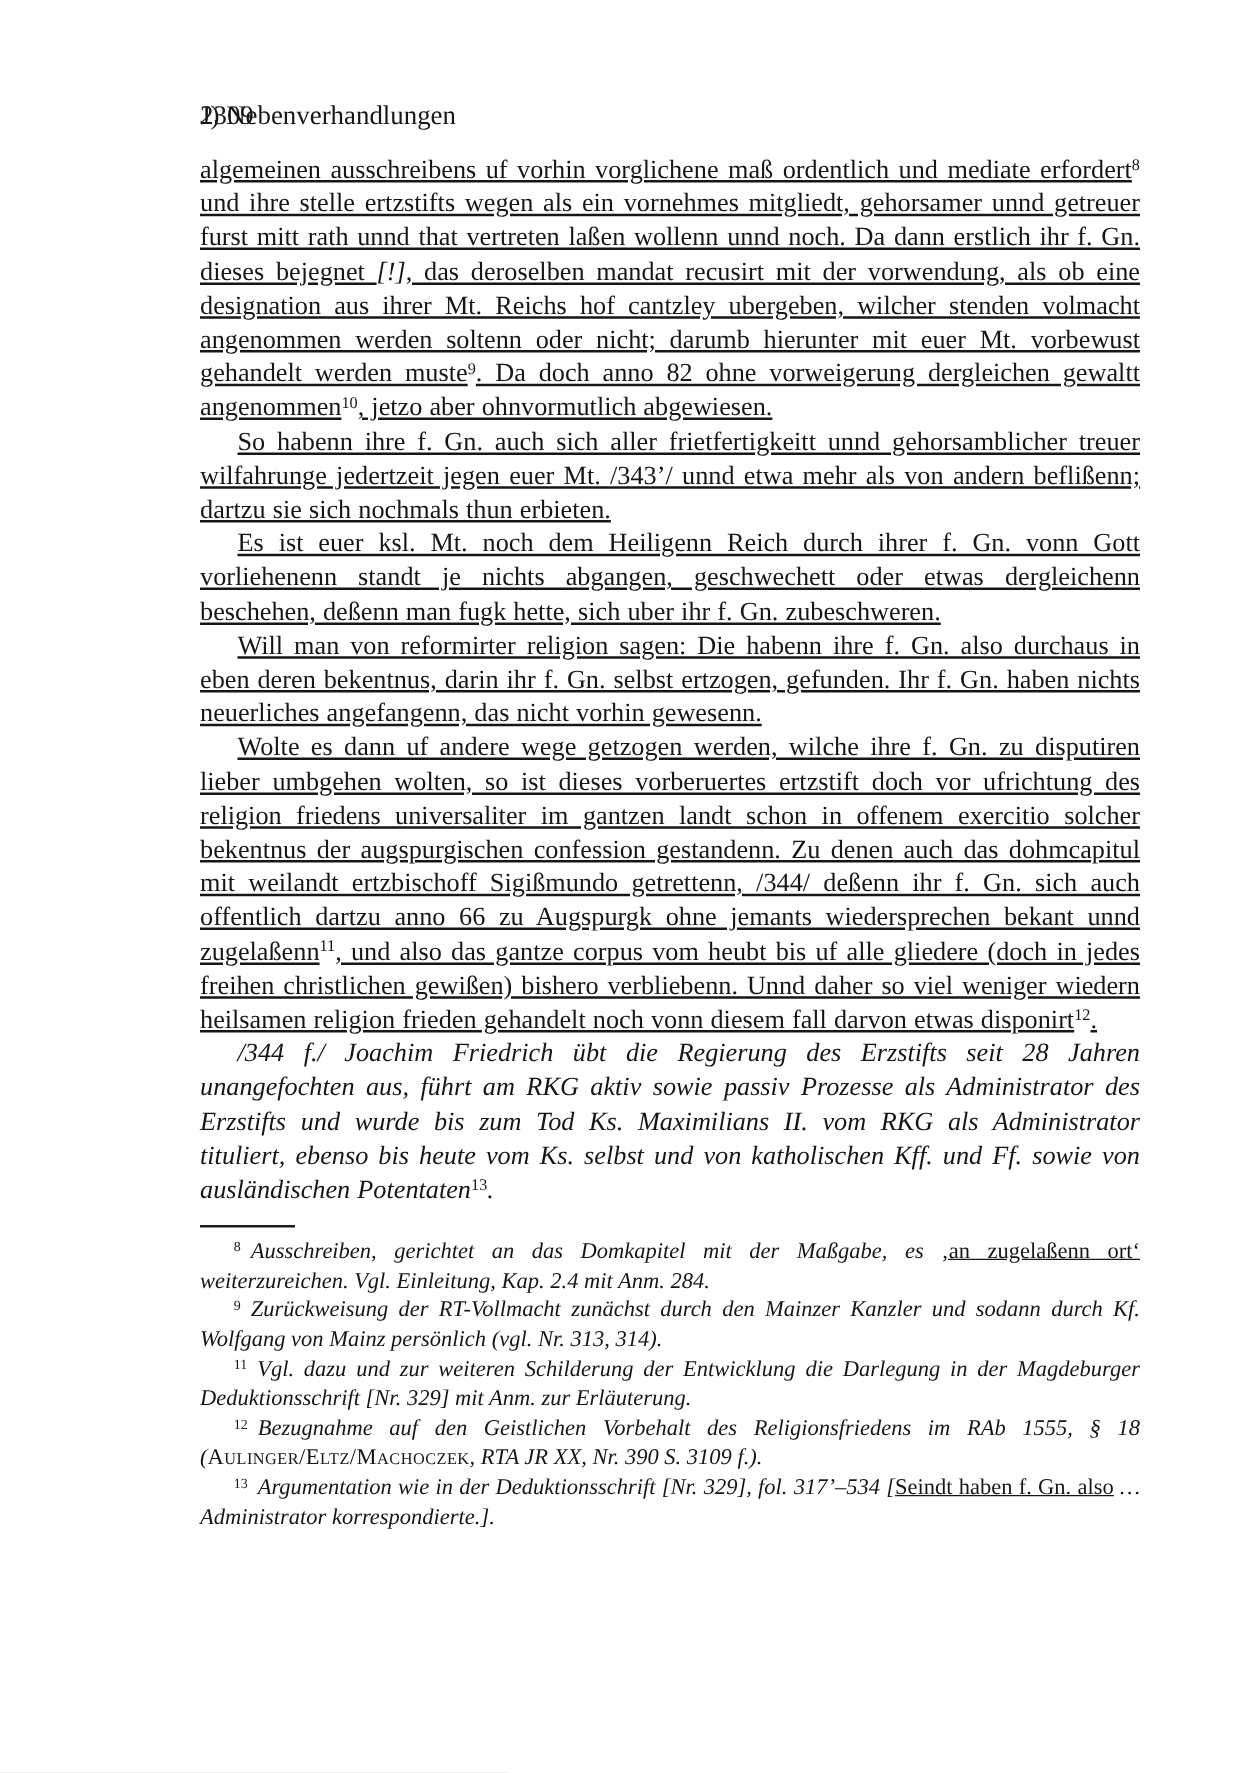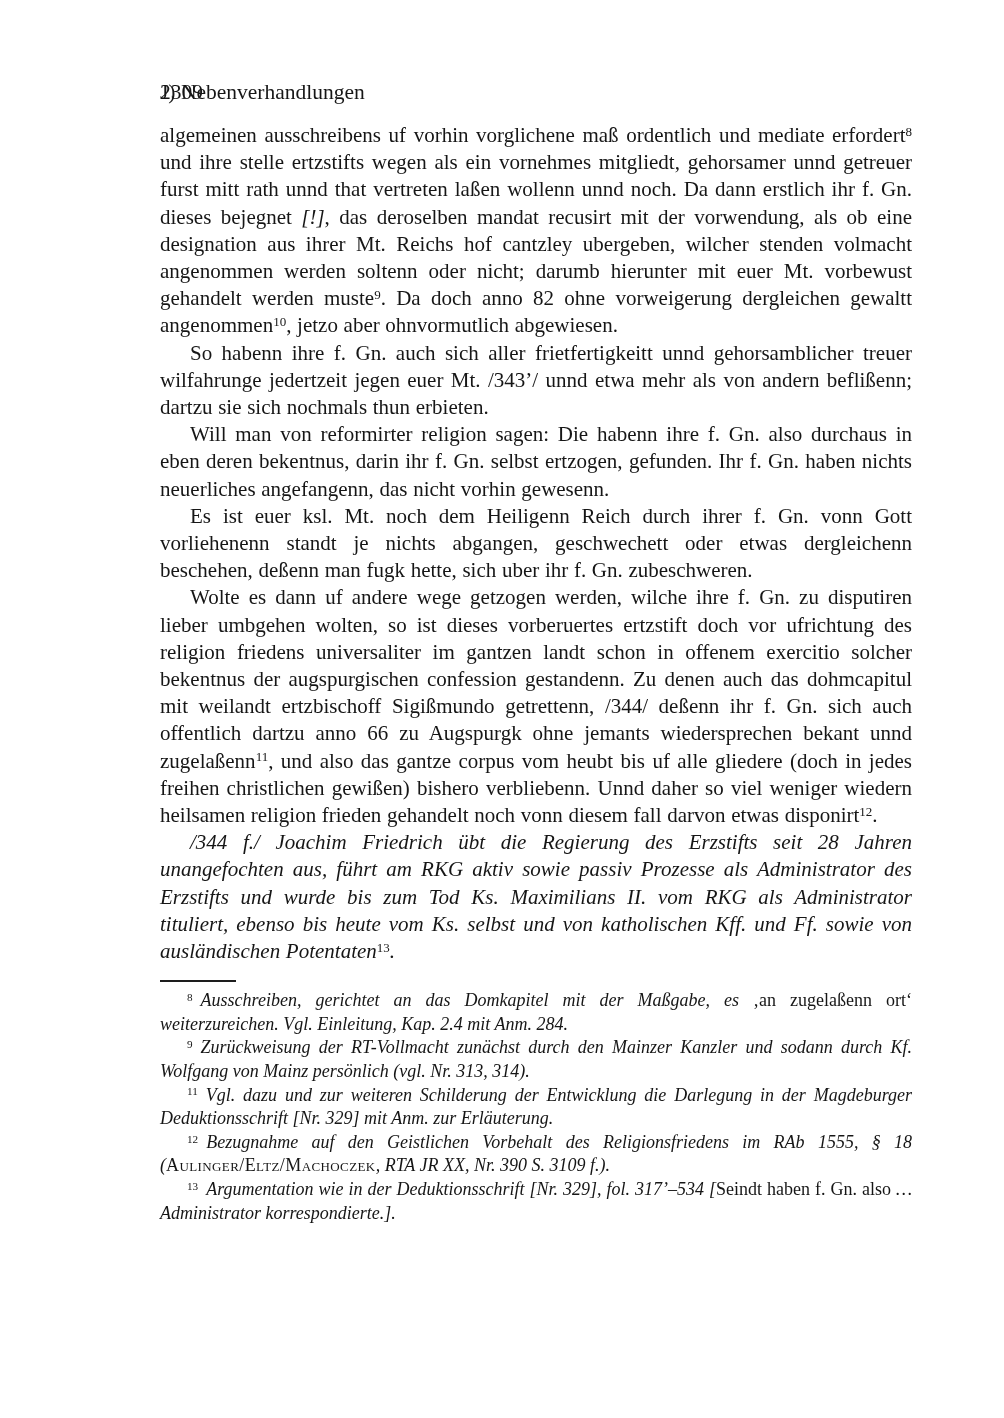--- a/index.html
+++ b/index.html
@@ -43,21 +43,21 @@
   .para {
     margin: 0;
     font-size: 21px;
     line-height: 27.2px;
     text-align: justify;
     hyphens: none;
     word-spacing: 0.02em;
   }
   .para.indent { text-indent: 30px; }
   .para.italic-para { font-style: italic; }
-  .r-plain  { font-style: normal; }
+  .r-plain  { font-style: normal; text-decoration: underline; }
   .r-italic { font-style: italic; }
   .r-smallcaps {
     font-style: normal;
     font-variant: small-caps;
     letter-spacing: 0.4px;
   }
   sup.r-sup, sup.fn-num {
     font-size: 0.62em;
     line-height: 0;
     vertical-align: baseline;
@@ -89,22 +89,22 @@
 
 <div class="page">
   <div class="page-header">
     <span class="page-number">2309</span>
     <span class="running-title">J) Nebenverhandlungen</span>
   </div>
 
   <div class="body-text">
       <p class="para"><span class="r-plain">algemeinen ausschreibens uf vorhin vorglichene maß ordentlich und mediate erfordert</span><sup class="r-sup">8</sup><span class="r-plain"> und ihre stelle ertzstifts wegen als ein vornehmes mitgliedt, gehorsamer unnd getreuer furst mitt rath unnd that vertreten laßen wollenn unnd noch. Da dann erstlich ihr f. Gn. dieses bejegnet </span><span class="r-italic">[!]</span><span class="r-plain">, das deroselben mandat recusirt mit der vorwendung, als ob eine designation aus ihrer Mt. Reichs hof cantzley ubergeben, wilcher stenden volmacht angenommen werden soltenn oder nicht; darumb hierunter mit euer Mt. vorbewust gehandelt werden muste</span><sup class="r-sup">9</sup><span class="r-plain">. Da doch anno 82 ohne vorweigerung dergleichen gewaltt angenommen</span><sup class="r-sup">10</sup><span class="r-plain">, jetzo aber ohnvormutlich abgewiesen.</span></p>
       <p class="para indent"><span class="r-plain">So habenn ihre f. Gn. auch sich aller frietfertigkeitt unnd gehorsamblicher treuer wilfahrunge jedertzeit jegen euer Mt. /343’/ unnd etwa mehr als von andern beflißenn; dartzu sie sich nochmals thun erbieten.</span></p>
+      <p class="para indent"><span class="r-plain">Es ist euer ksl. Mt. noch dem Heiligenn Reich durch ihrer f. Gn. vonn Gott vorliehenenn standt je nichts abgangen, geschwechett oder etwas dergleichenn beschehen, deßenn man fugk hette, sich uber ihr f. Gn. zubeschweren.</span></p>
       <p class="para indent"><span class="r-plain">Will man von reformirter religion sagen: Die habenn ihre f. Gn. also durchaus in eben deren bekentnus, darin ihr f. Gn. selbst ertzogen, gefunden. Ihr f. Gn. haben nichts neuerliches angefangenn, das nicht vorhin gewesenn.</span></p>
-      <p class="para indent"><span class="r-plain">Es ist euer ksl. Mt. noch dem Heiligenn Reich durch ihrer f. Gn. vonn Gott vorliehenenn standt je nichts abgangen, geschwechett oder etwas dergleichenn beschehen, deßenn man fugk hette, sich uber ihr f. Gn. zubeschweren.</span></p>
       <p class="para indent"><span class="r-plain">Wolte es dann uf andere wege getzogen werden, wilche ihre f. Gn. zu disputiren lieber umbgehen wolten, so ist dieses vorberuertes ertzstift doch vor ufrichtung des religion friedens universaliter im gantzen landt schon in offenem exercitio solcher bekentnus der augspurgischen confession gestandenn. Zu denen auch das dohmcapitul mit weilandt ertzbischoff Sigißmundo getrettenn, /344/ deßenn ihr f. Gn. sich auch offentlich dartzu anno 66 zu Augspurgk ohne jemants wiedersprechen bekant unnd zugelaßenn</span><sup class="r-sup">11</sup><span class="r-plain">, und also das gantze corpus vom heubt bis uf alle gliedere (doch in jedes freihen christlichen gewißen) bishero verbliebenn. Unnd daher so viel weniger wiedern heilsamen religion frieden gehandelt noch vonn diesem fall darvon etwas disponirt</span><sup class="r-sup">12</sup><span class="r-plain">.</span></p>
       <p class="para indent italic-para"><span class="r-italic">/344 f./ Joachim Friedrich übt die Regierung des Erzstifts seit 28 Jahren unangefochten aus, führt am RKG aktiv sowie passiv Prozesse als Administrator des Erzstifts und wurde bis zum Tod Ks. Maximilians II. vom RKG als Administrator tituliert, ebenso bis heute vom Ks. selbst und von katholischen Kff. und Ff. sowie von ausländischen Potentaten</span><sup class="r-sup">13</sup><span class="r-italic">.</span></p>
     </div>
 
   <div class="footnote-block">
     <div class="fn-rule"></div>
     <div>
         <p class="footnote"><sup class="fn-num">8</sup><span class="r-italic">Ausschreiben, gerichtet an das Domkapitel mit der Maßgabe, es </span><span class="r-plain">‚an zugelaßenn ort‘ </span><span class="r-italic">weiterzureichen. Vgl. Einleitung, Kap. 2.4 mit Anm. 284.</span></p>
         <p class="footnote"><sup class="fn-num">9</sup><span class="r-italic">Zurückweisung der RT-Vollmacht zunächst durch den Mainzer Kanzler und sodann durch Kf. Wolfgang von Mainz persönlich (vgl. Nr. 313, 314).</span></p>
         <p class="footnote"><sup class="fn-num">11</sup><span class="r-italic">Vgl. dazu und zur weiteren Schilderung der Entwicklung die Darlegung in der Magdeburger Deduktionsschrift [Nr. 329] mit Anm. zur Erläuterung.</span></p>

